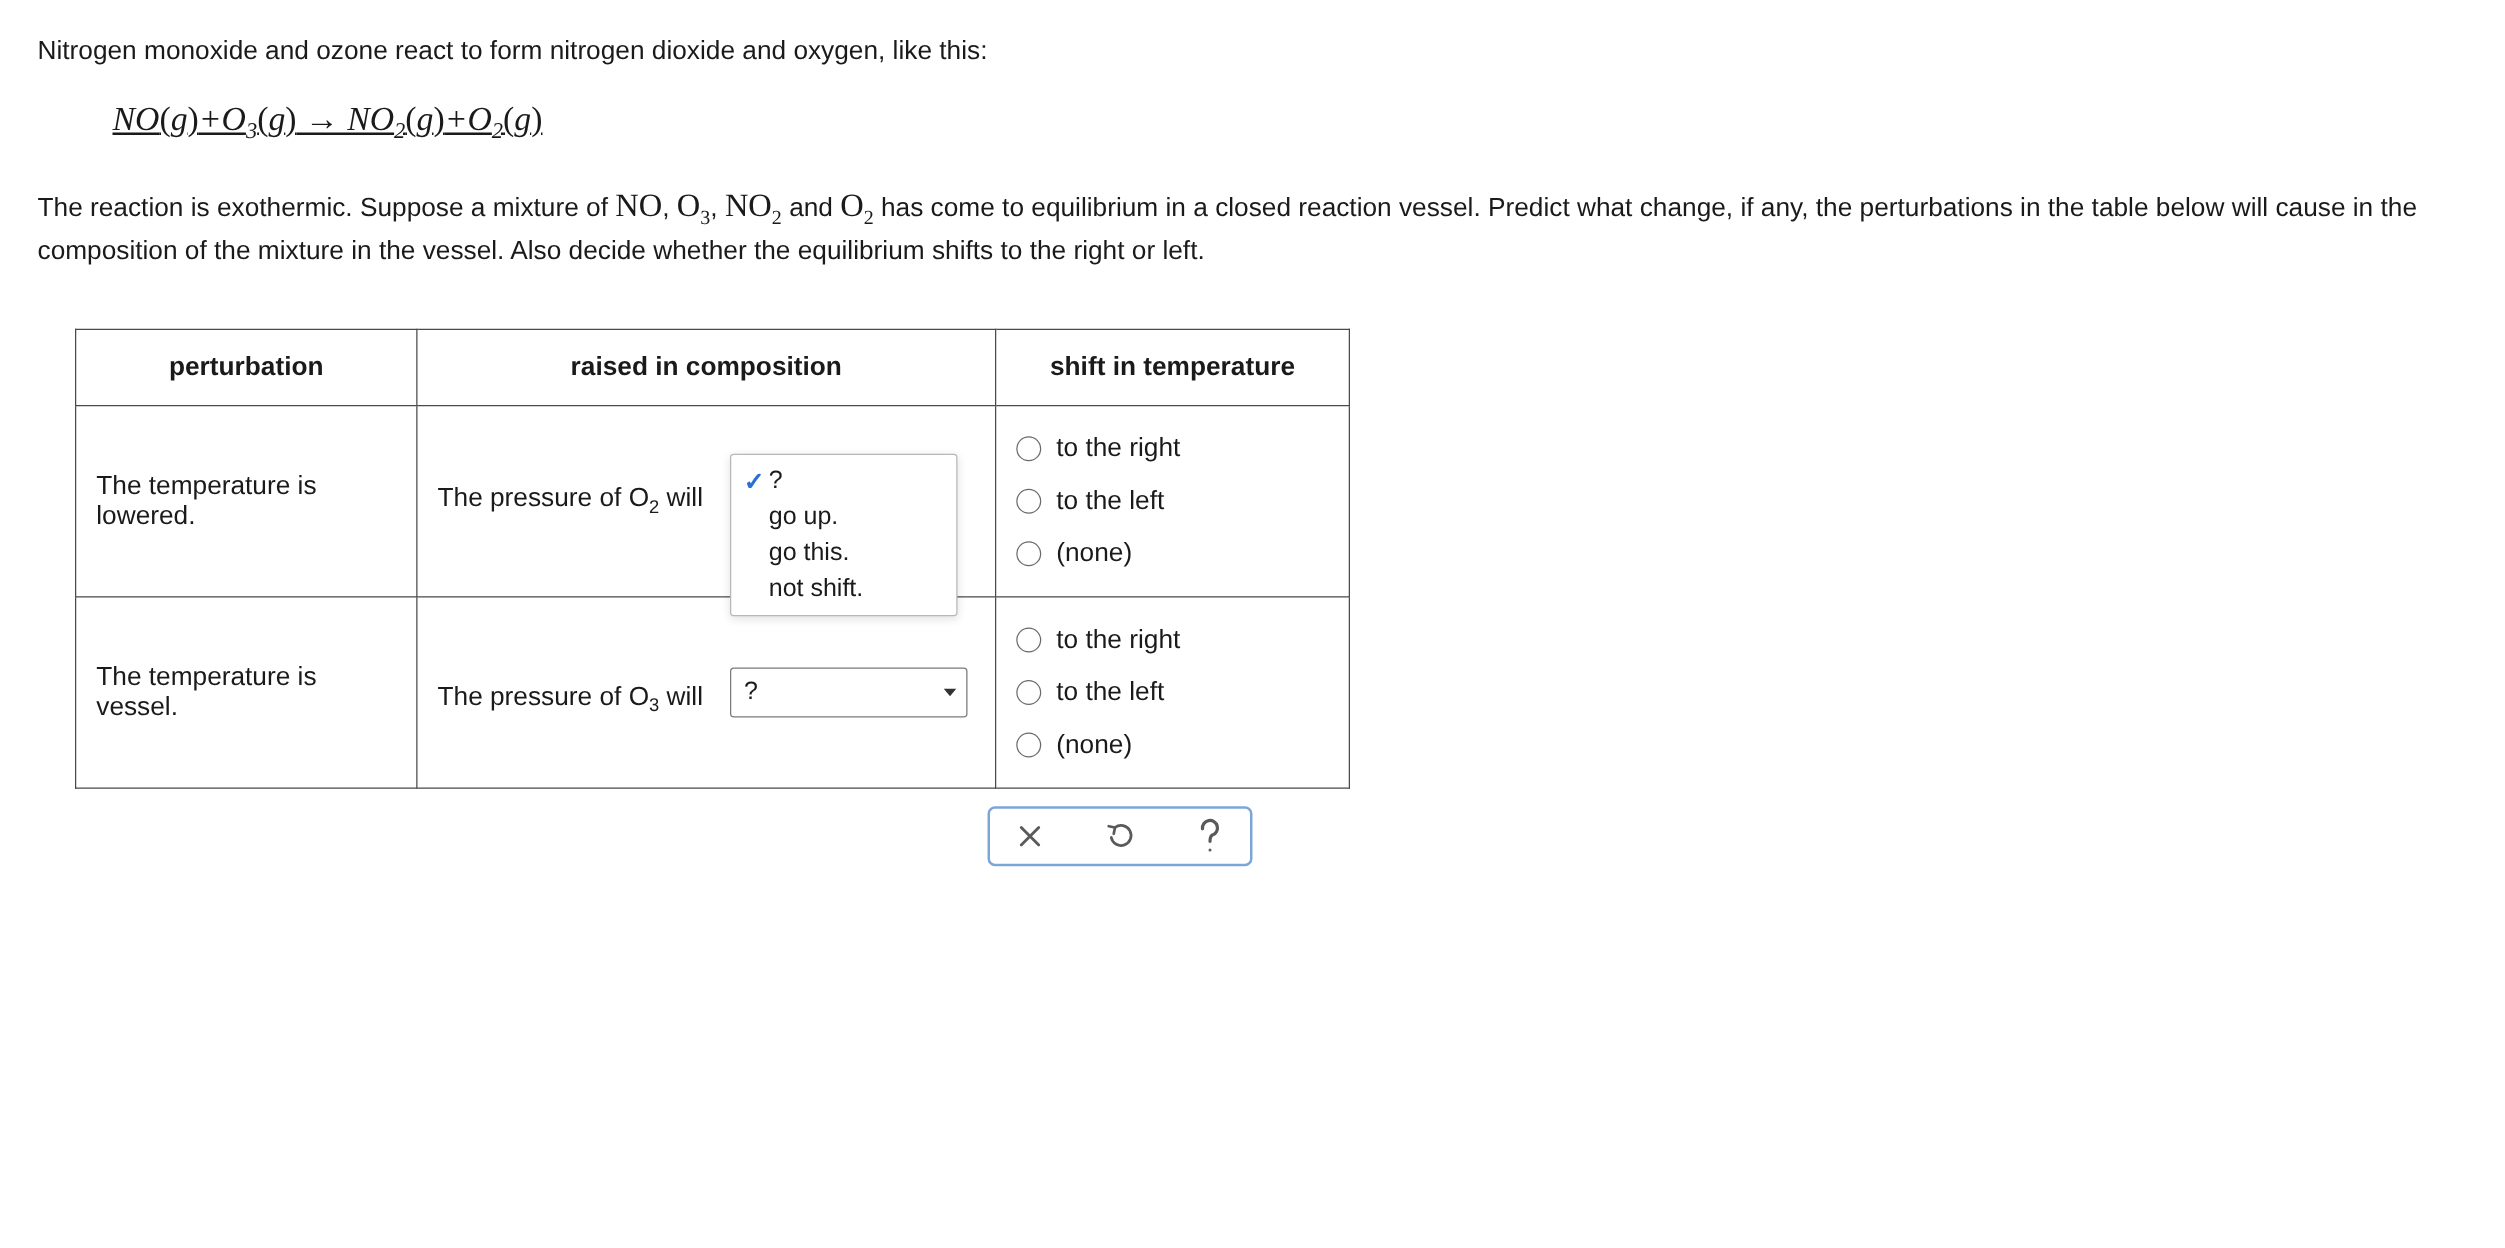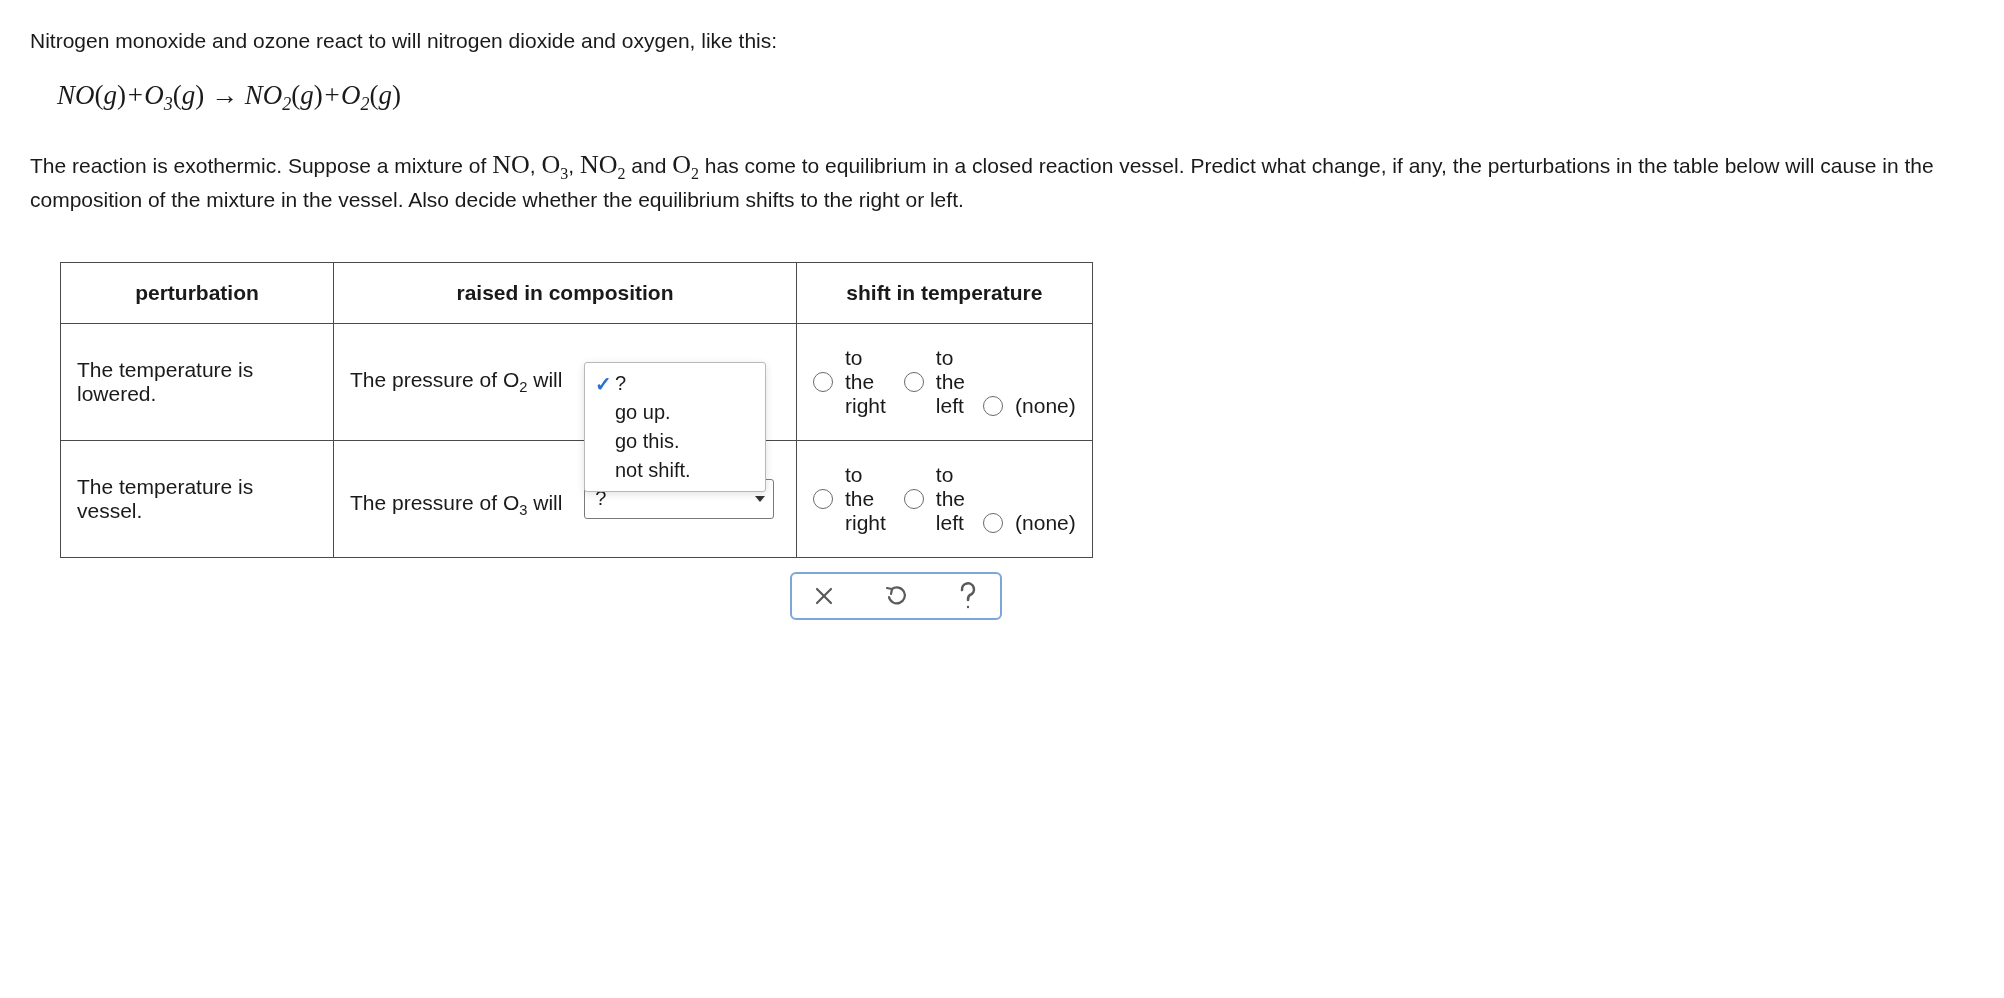--- a/index.html
+++ b/index.html
@@ -11,21 +11,22 @@
     background: #fff;
   }
   .intro p {
     margin: 6px 0 24px 0;
     line-height: 1.45;
   }
   .equation {
     font-family: "Times New Roman", serif;
     font-size: 27px;
     font-style: italic;
-    margin: 8px 0 30px 27px;
+    margin: 8px 0 30px 60px;
+    text-decoration: underline;
   }
   .equation .sub {
     font-size: 18px;
     vertical-align: sub;
     font-style: italic;
   }
   .roman { font-style: normal; }
   .chem { font-family: "Times New Roman", serif; font-size: 26px; }
   .chem .sub { font-size: 16px; vertical-align: sub; }
 
@@ -43,21 +44,21 @@
   }
   table.perturb th {
     text-align: center;
     font-weight: bold;
     padding: 18px 16px;
   }
   .col-pert { width: 240px; }
   .col-change { width: 430px; position: relative; }
   .col-shift { width: 250px; }
 
-  .radio-group { display: flex; flex-direction: row; gap: 18px; padding: 8px 0; align-items: flex-end; }
+  .radio-group { display: flex; flex-direction: column; gap: 18px; padding: 8px 0; }
   .radio-row { display: flex; align-items: center; gap: 12px; cursor: pointer; }
   .radio-circle {
     width: 18px; height: 18px; border: 1.6px solid #6a6a6a;
     border-radius: 50%; flex: 0 0 auto;
   }
 
   .cell-inner { display: flex; align-items: flex-end; gap: 8px; }
 
   .listbox {
     position: absolute;
@@ -131,21 +132,21 @@
   .action-btn svg { stroke: #5a5a5a; }
 
   sub { font-size: 0.7em; }
 </style>
 </head>
 <body>
 
 
 
 <div class="intro">
-  <p>Nitrogen monoxide and ozone react to will nitrogen dioxide and oxygen, like this:</p>
+  <p>Nitrogen monoxide and ozone react to form nitrogen dioxide and oxygen, like this:</p>
 
   <div class="equation">
     NO<span class="roman">(</span>g<span class="roman">)</span>+O<span class="sub">3</span><span class="roman">(</span>g<span class="roman">)</span> → NO<span class="sub">2</span><span class="roman">(</span>g<span class="roman">)</span>+O<span class="sub">2</span><span class="roman">(</span>g<span class="roman">)</span>
   </div>
 
   <p>
     <span>The reaction is exothermic. Suppose a mixture of </span><span class="chem">NO</span>, <span class="chem">O<span class="sub">3</span></span>, <span class="chem">NO<span class="sub">2</span></span> and <span class="chem">O<span class="sub">2</span></span><span> has come to equilibrium in a closed reaction vessel. Predict what change, if any, the perturbations in the table below will cause in the composition of the mixture in the vessel. Also decide whether the equilibrium shifts to the right or left.</span>
   </p>
 </div>
 

